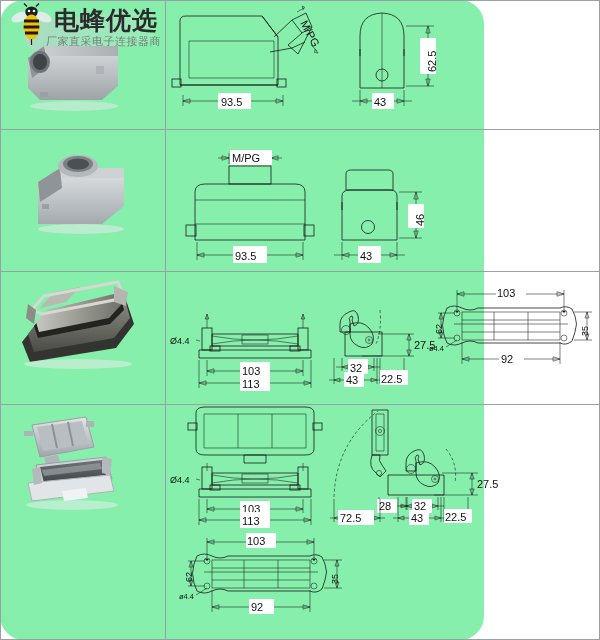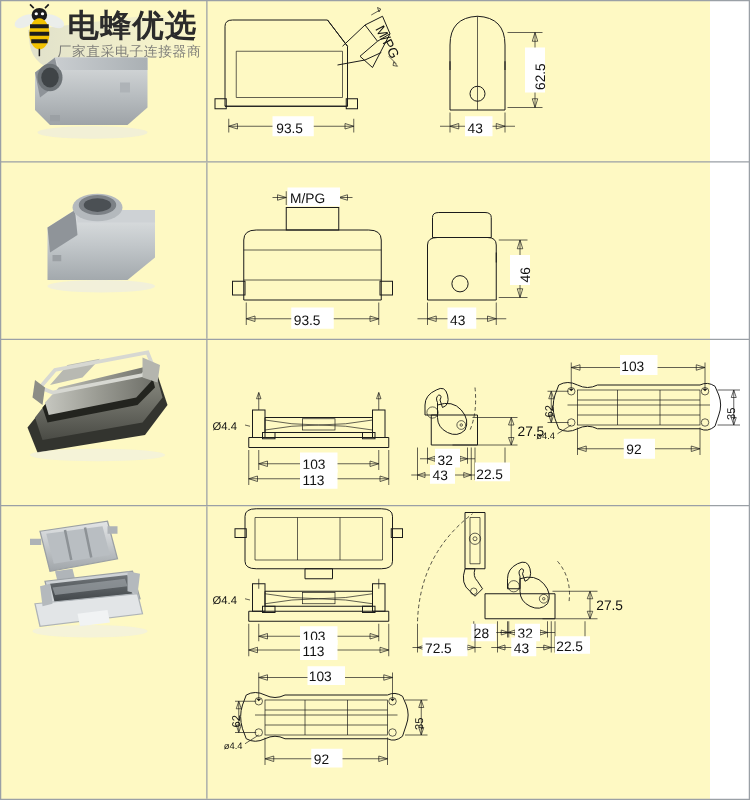--- a/index.html
+++ b/index.html
@@ -1,17 +1,17 @@
 <!DOCTYPE html>
 <html><head>
 <meta charset="utf-8">
 <style>
   html,body{margin:0;padding:0;background:#fff;}
   body{width:600px;height:640px;font-family:"Liberation Sans",sans-serif;overflow:hidden;}
-  .sheet{position:relative;width:568px;height:640px;background:#fef9c3;box-sizing:border-box;}
+  .sheet{position:relative;width:484px;height:640px;background:#86efac;box-sizing:border-box;border-radius:24px;}
   .row{position:absolute;left:0;width:600px;box-sizing:border-box;border-bottom:1px solid #9aa0a6;}
   #row1{top:0;height:130px;}
   #row2{top:130px;height:142px;}
   #row3{top:272px;height:133px;}
   #row4{top:405px;height:235px;border-bottom:1px solid #9aa0a6;}
   .cell-photo{position:absolute;left:0;top:0;width:166px;height:100%;box-sizing:border-box;border-right:1px solid #9aa0a6;}
   .cell-draw{position:absolute;left:166px;top:0;width:434px;height:100%;box-sizing:border-box;}
   .outer-l{position:absolute;left:0;top:0;width:1px;height:640px;background:#9aa0a6;}
   .outer-r{position:absolute;left:599px;top:0;width:1px;height:640px;background:#9aa0a6;}
   .outer-t{position:absolute;left:0;top:0;width:600px;height:1px;background:#9aa0a6;}

